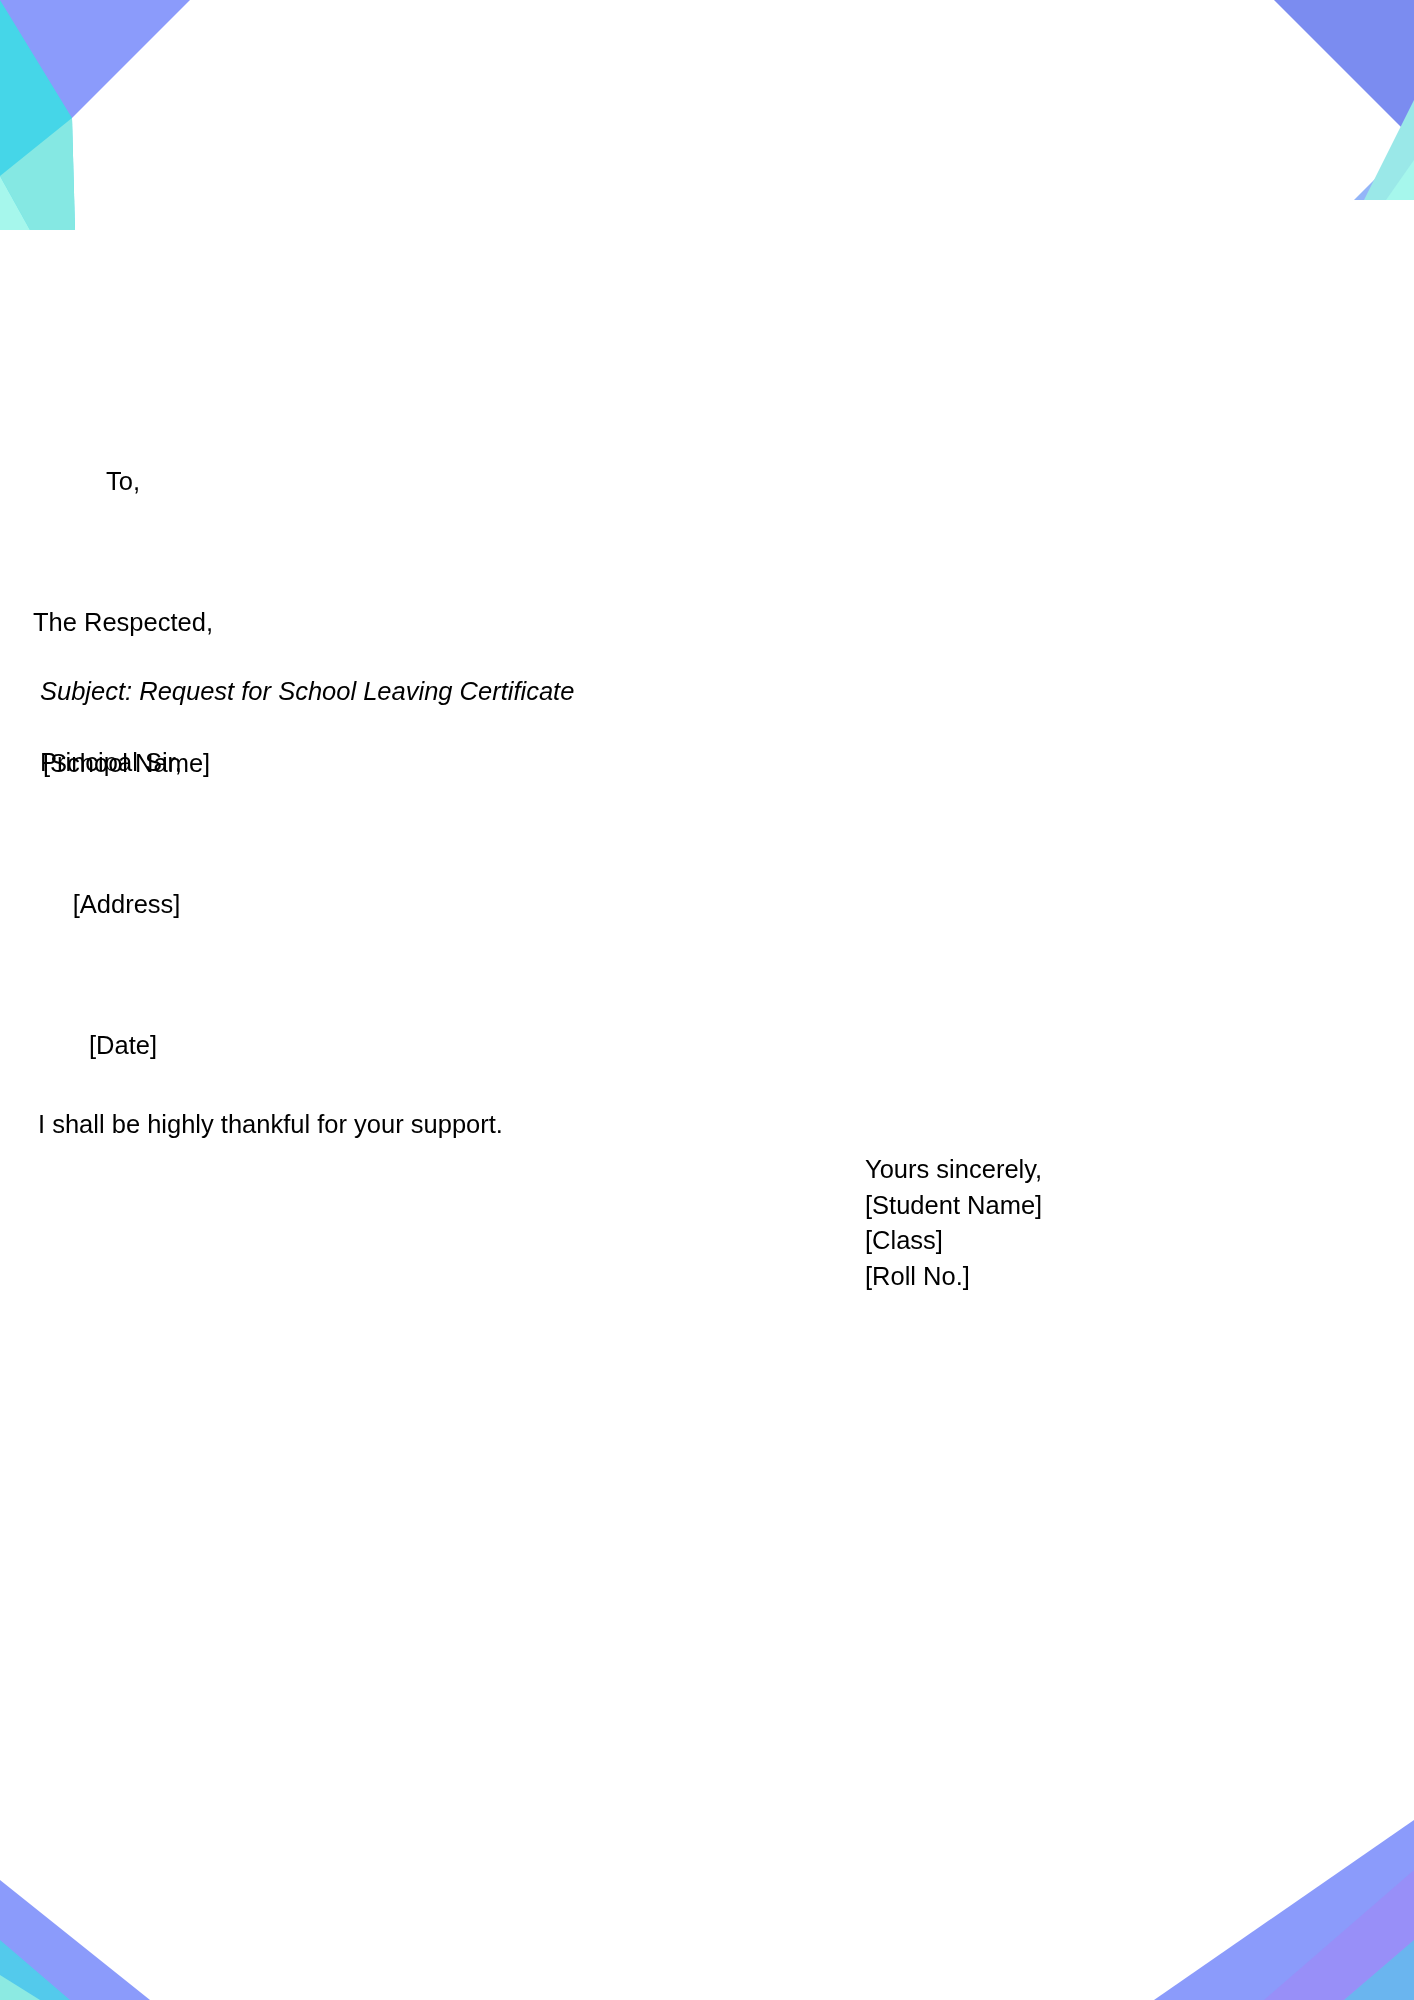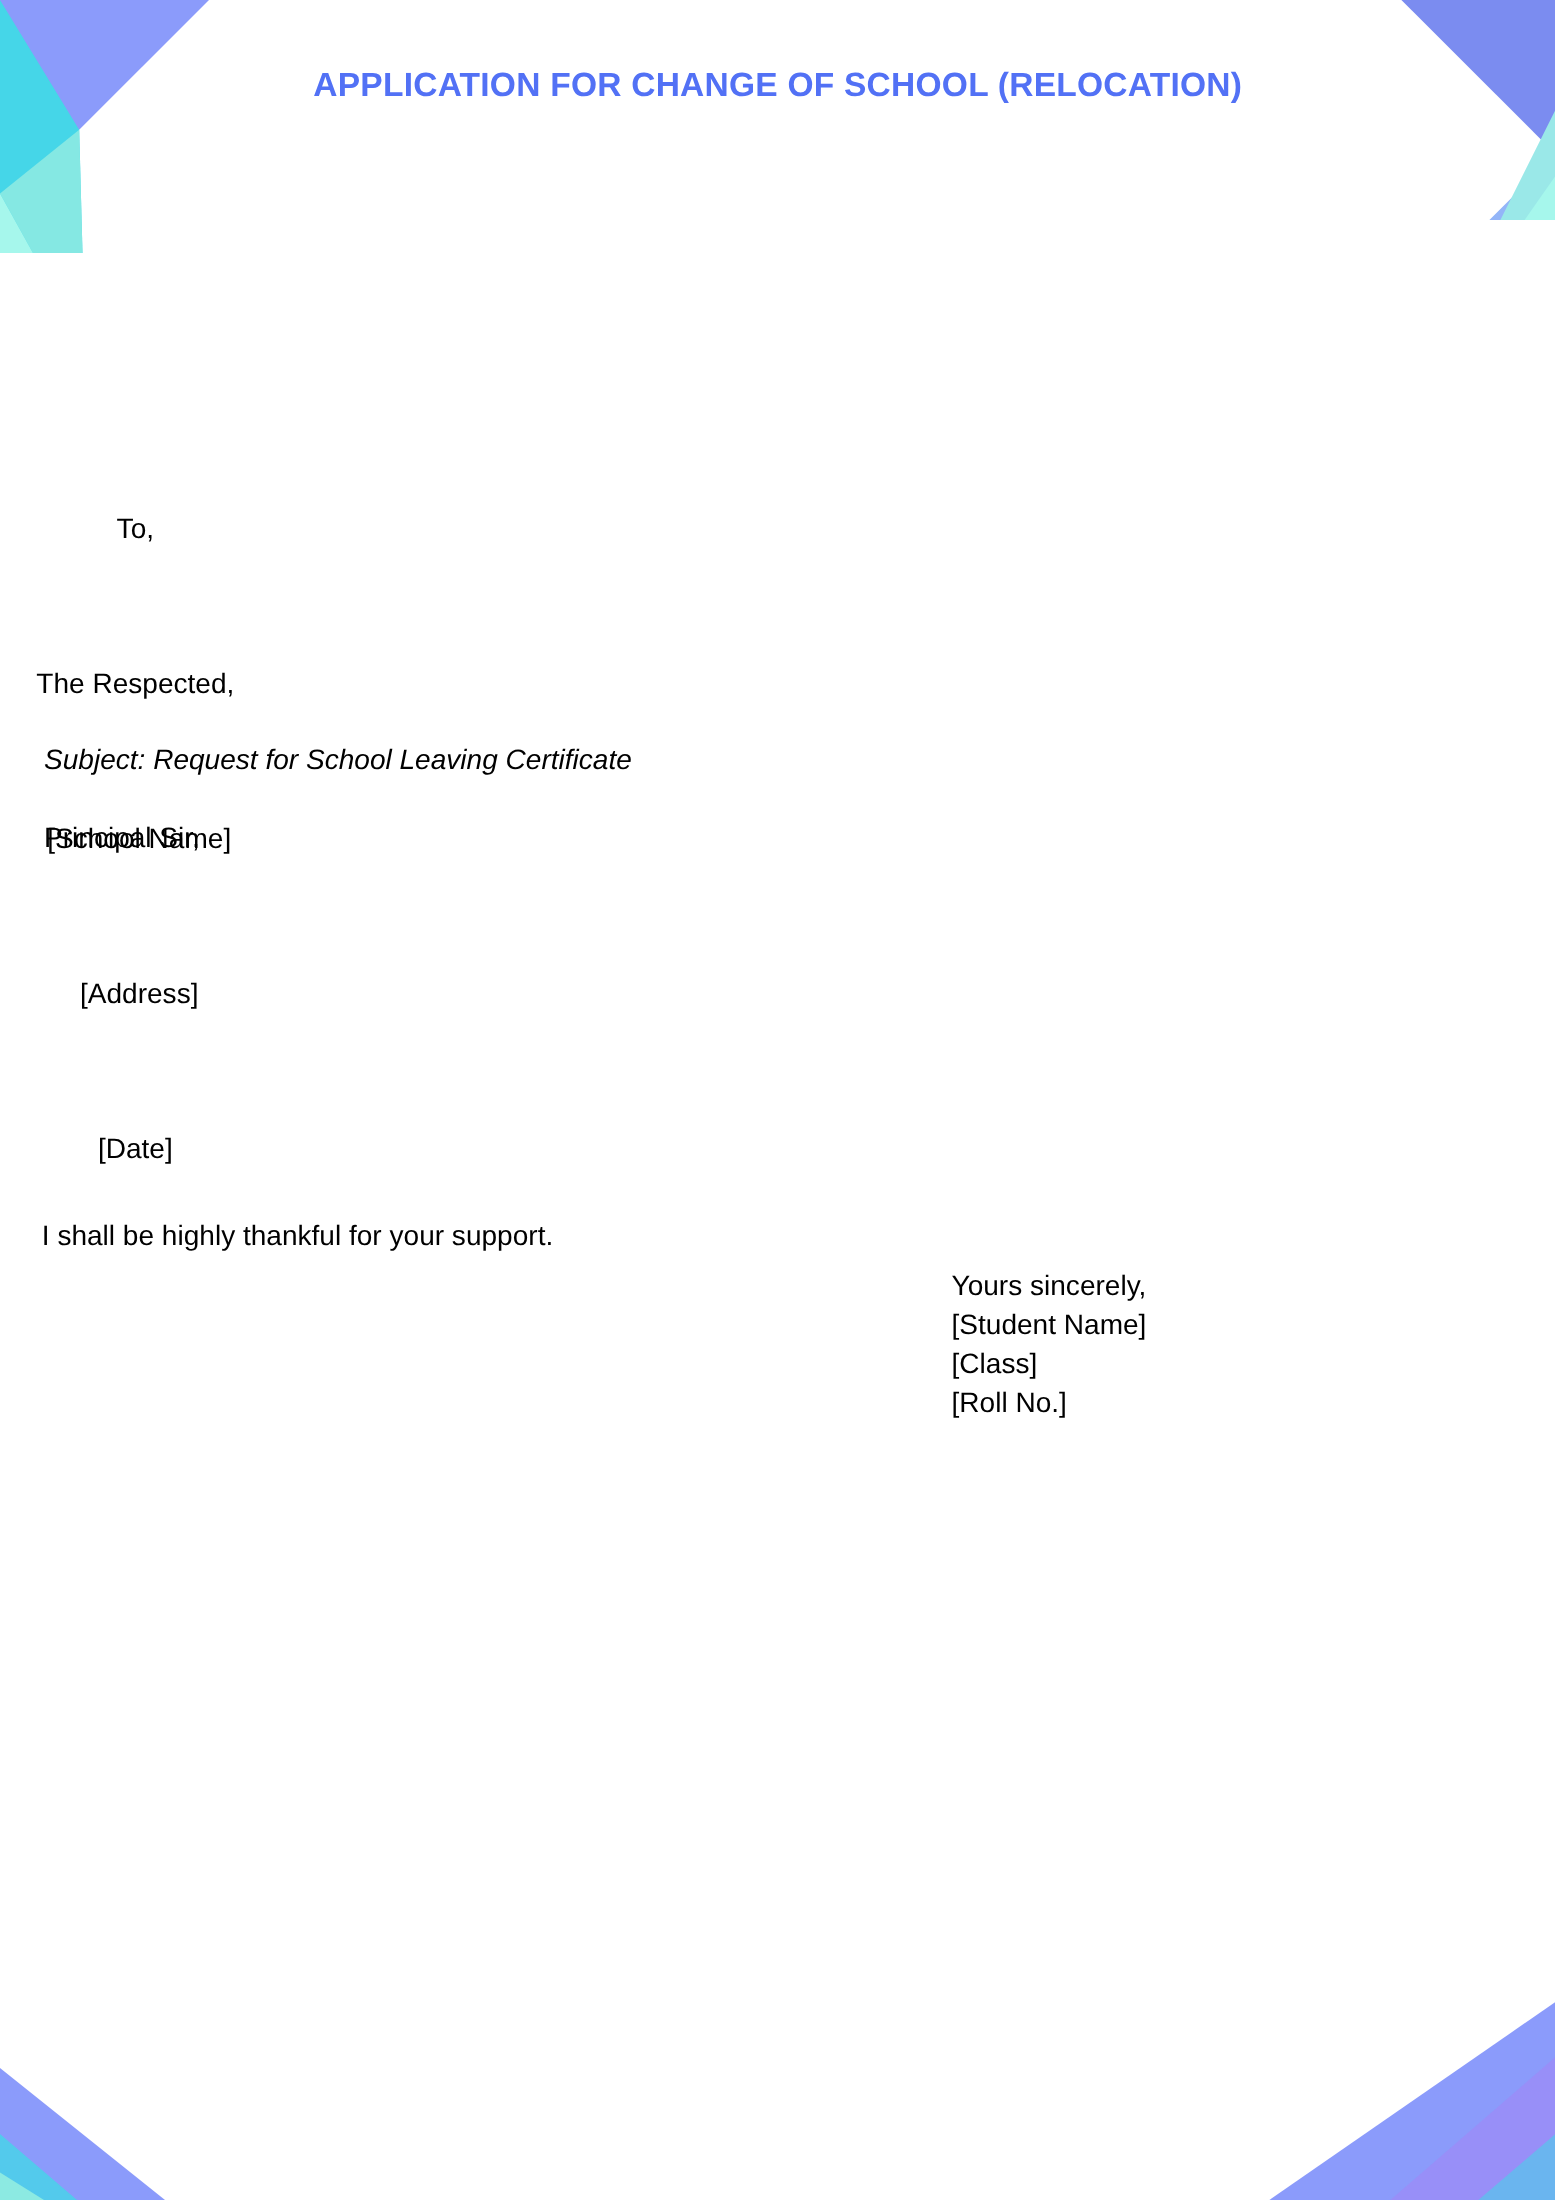--- a/index.html
+++ b/index.html
@@ -156,23 +156,20 @@
   </div>
 
   <div class="deco deco-br">
     <svg width="320" height="200" viewBox="0 0 320 200" xmlns="http://www.w3.org/2000/svg">
       <polygon points="320,20 320,200 60,200" fill="#8b9bfb"></polygon>
       <polygon points="320,70 320,200 170,200" fill="#9b8cf7" opacity="0.8"></polygon>
       <polygon points="320,140 320,200 250,200" fill="#45d6e8" opacity="0.55"></polygon>
     </svg>
   </div>
 
-  <div class="title-bar">
-    <h1 class="doc-title">APPLICATION FOR CHANGE OF SCHOOL (RELOCATION)</h1>
-  </div>
 
   <div class="content">
 
     <div class="addr-block">
       <span class="addr-line">To,</span>
       <span class="addr-line">The Respected,</span>
       <span class="addr-line"> [School Name]</span>
       <span class="addr-line"> [Address]</span>
       <span class="addr-line">[Date]</span>
     </div>

